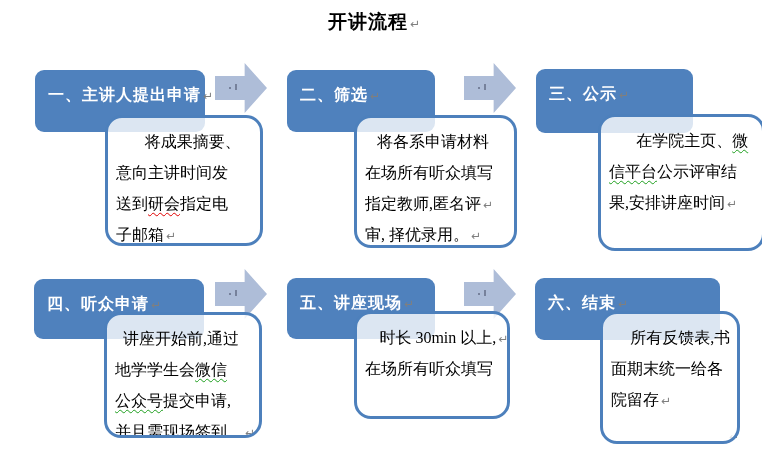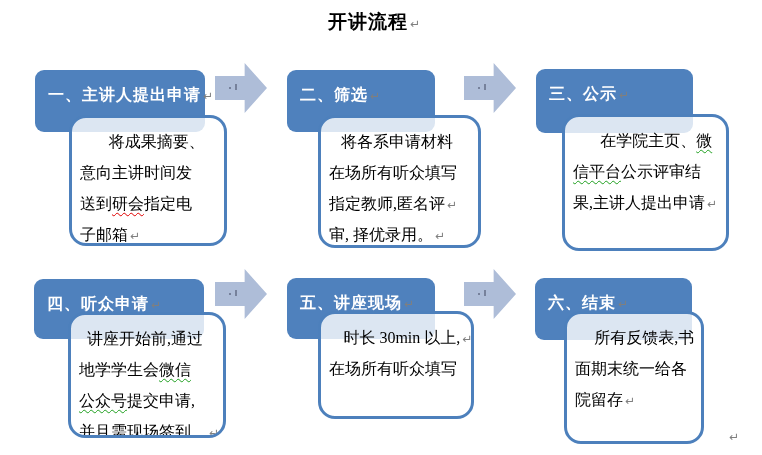--- a/index.html
+++ b/index.html
@@ -41,20 +41,21 @@
     position: absolute;
     background: var(--body-tint, rgba(255,255,255,0.8));
     border: 3px solid var(--body-border, #4d80bc);
     border-radius: 17px;
     z-index: 2;
     box-sizing: border-box;
     font-size: 16px;
     color: var(--text-color, #000000);
     padding: 8px 3px 0 8px;
     overflow: hidden;
+    margin-left: 36px;
   }
   .line {
     white-space: nowrap;
     line-height: 31px;
     height: 31px;
   }
   .sq-red {
     text-decoration-line: underline;
     text-decoration-style: wavy;
     text-decoration-color: var(--spell-red, #e00000);
@@ -106,21 +107,21 @@
   .s0 .step-header{left:35px;top:70px;width:170px;height:62px}
   .s0 .step-body{left:69px;top:115px;width:158px;height:131px}
   .s1 .step-header{left:287px;top:70px;width:148px;height:62px}
   .s1 .step-body{left:318px;top:115px;width:163px;height:133px}
   .s2 .step-header{left:536px;top:69px;width:157px;height:64px}
   .s2 .step-body{left:562px;top:114px;width:167px;height:137px}
   .s3 .step-header{left:34px;top:279px;width:170px;height:60px}
   .s3 .step-body{left:68px;top:312px;width:158px;height:126px}
   .s4 .step-header{left:287px;top:278px;width:148px;height:61px}
   .s4 .step-body{left:318px;top:311px;width:156px;height:108px}
-  .s5 .step-header{left:535px;top:278px;width:157px;height:62px}
+  .s5 .step-header{left:535px;top:278px;width:185px;height:62px}
   .s5 .step-body{left:564px;top:311px;width:140px;height:133px}
   .a0{left:215px;top:63px}
   .a1{left:464px;top:63px}
   .a2{left:215px;top:269px}
   .a3{left:464px;top:269px}
 </style>
 </head>
 <body>
 
 <div class="canvas" style="--page-bg: #ffffff; --header-bg: #4f81bd; --header-text: #ffffff; --body-border: #4d80bc; --body-tint: rgba(255,255,255,0.8); --arrow-fill: #aebdd8; --text-color: #000000; --spell-red: #e00000; --grammar-green: #1f9f1f; --pilcrow-gray: #7f7f7f;">
@@ -153,21 +154,21 @@
       </div>
   </div>
 
   <div class="step s2">
     <div class="step-header">
       <span>三、公示</span><span class="pilcrow">↵</span>
     </div>
     <div class="step-body">
         <div class="line" style="text-indent: 1.7em;"><span>在学院主页、</span><span class="sq-green">微</span></div>
         <div class="line"><span class="sq-green">信平台</span><span>公示评审结</span></div>
-        <div class="line"><span>果,主讲人提出申请</span><span class="pilcrow">↵</span></div>
+        <div class="line"><span>果,安排讲座时间</span><span class="pilcrow">↵</span></div>
       </div>
   </div>
 
   <div class="step s3">
     <div class="step-header">
       <span>四、听众申请</span><span class="pilcrow">↵</span>
     </div>
     <div class="step-body">
         <div class="line" style="text-indent: 0.5em;"><span>讲座开始前,通过</span></div>
         <div class="line"><span>地学学生会</span><span class="sq-green">微信</span></div>

